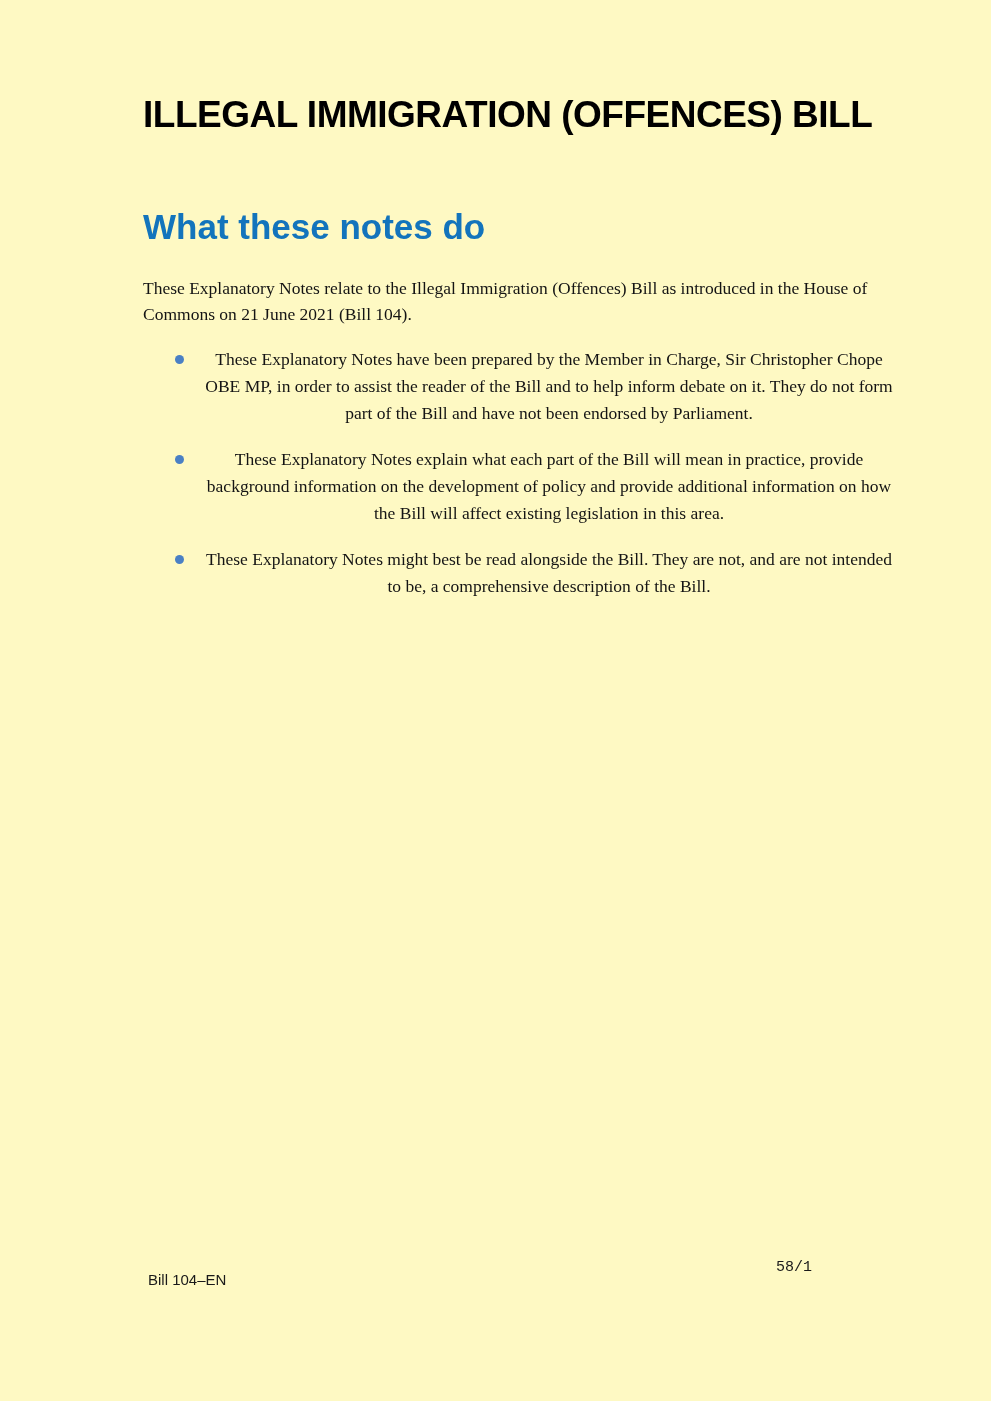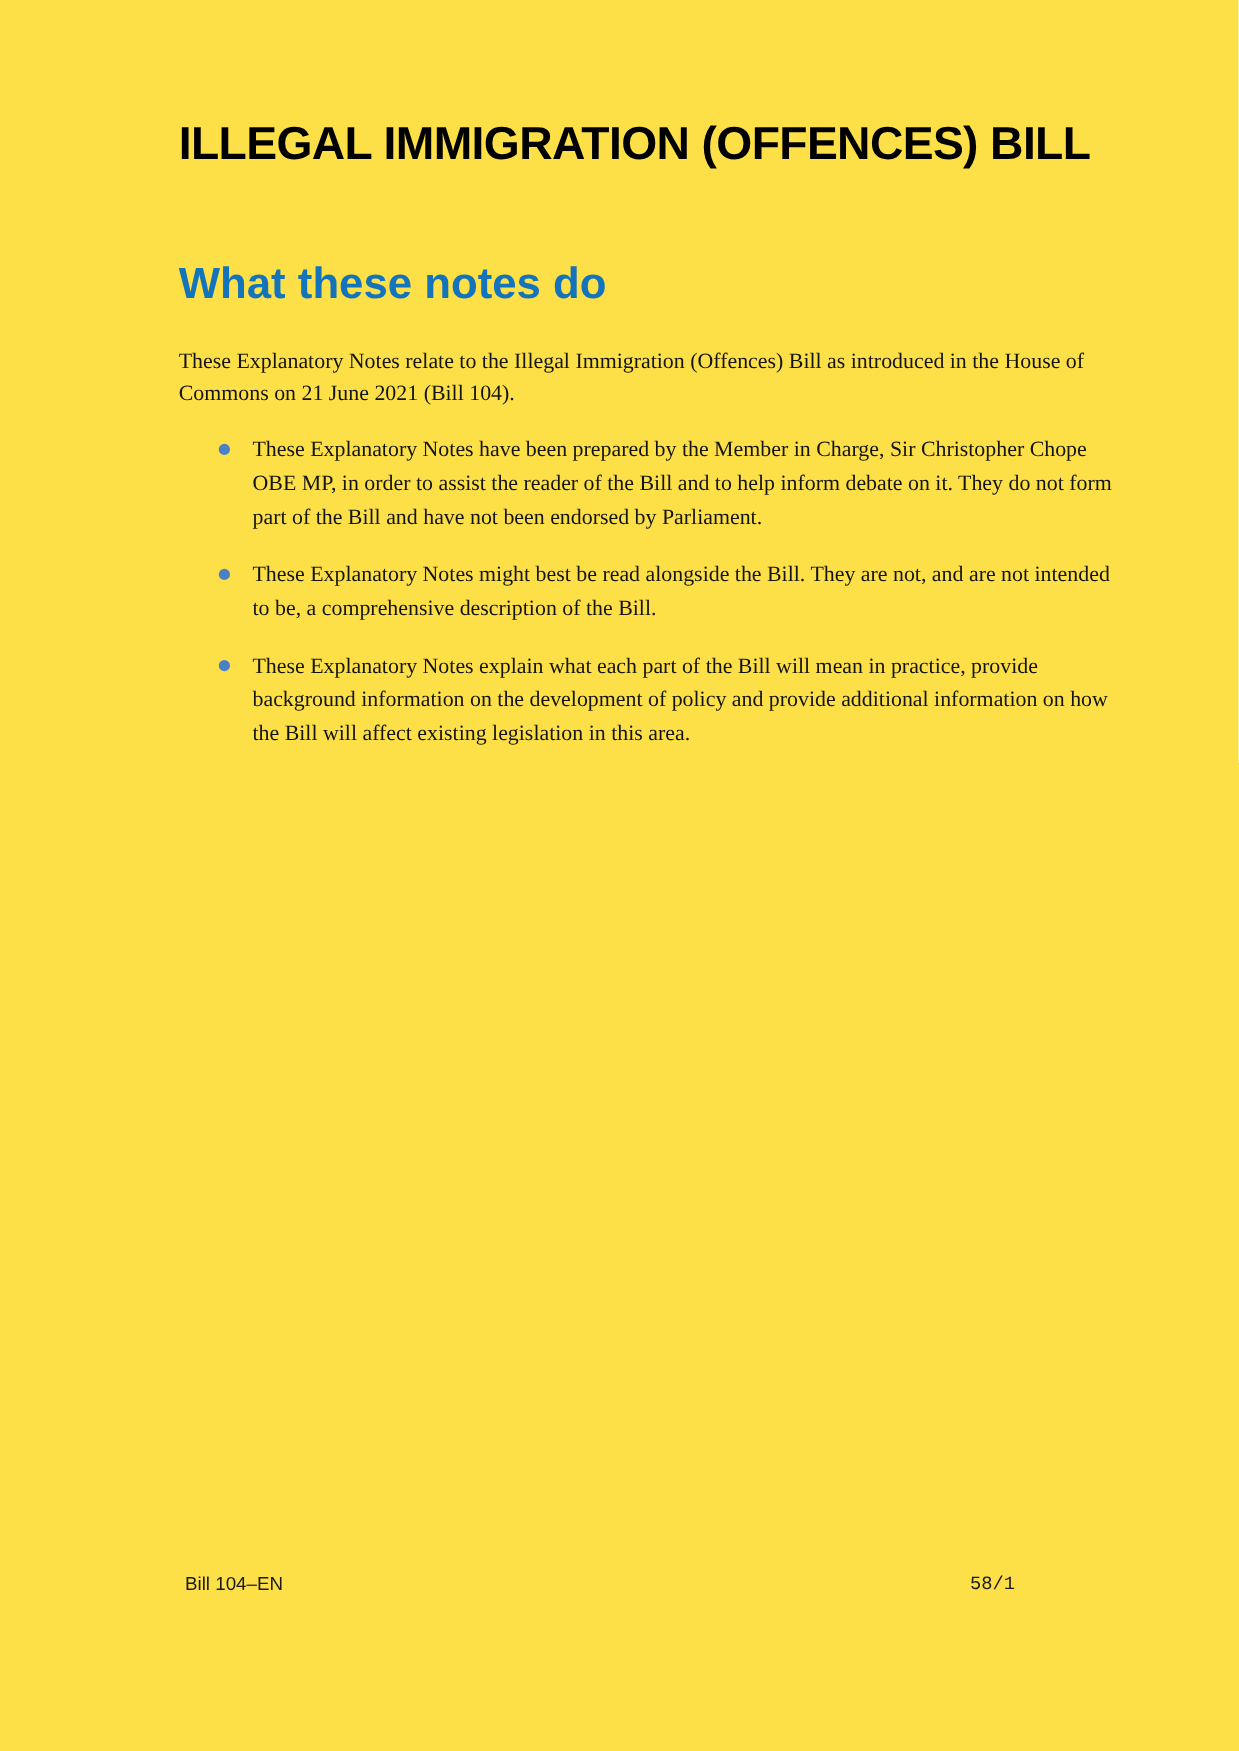--- a/index.html
+++ b/index.html
@@ -7,21 +7,21 @@
     --bullet-blue: #4a80c4;
     --text-color: #141414;
   }
   * { box-sizing: border-box; }
   html, body { margin: 0; padding: 0; background: #ffffff; }
   .page {
     position: relative;
     width: 991px;
     height: 1401px;
     margin: 0 auto;
-    background: #fde047;
+    background: #fef9c3;
     color: var(--text-color);
     font-family: "Liberation Serif", serif;
     overflow: hidden;
   }
   .content {
     padding: 96px 95px 0 143px;
   }
   .doc-title {
     margin: 0;
     font-family: "Liberation Sans", sans-serif;
@@ -58,20 +58,21 @@
   .bullets {
     list-style: none;
     margin: 7px 0 0 0;
     padding: 0;
   }
   .bullet {
     display: flex;
     align-items: flex-start;
     margin-top: 19px;
     padding-left: 32px;
+    text-align: center;
   }
   .dot {
     flex: 0 0 auto;
     width: 9px;
     height: 9px;
     border-radius: 50%;
     background: var(--bullet-blue);
     margin: 9px 18px 0 0;
   }
   .bullet-text {
@@ -81,21 +82,21 @@
   .footer {
     position: absolute;
     left: 0;
     top: 1259px;
     width: 100%;
     height: 24px;
     font-family: "Liberation Sans", sans-serif;
     font-size: 15px;
     color: #1a1a1a;
   }
-  .footer-left  { position: absolute; left: 148px; top: 0; }
+  .footer-left  { position: absolute; left: 148px; top: 12px; }
   .footer-right { position: absolute; right: 179px; top: 0; font-family: Liberation Mono, monospace; }
 </style>
 </head>
 <body>
 
 <div class="page">
   <div class="content">
 
     <h1 class="doc-title">ILLEGAL IMMIGRATION (OFFENCES) BILL</h1>
 
@@ -104,25 +105,25 @@
 
     <p class="intro">These Explanatory Notes relate to the Illegal Immigration (Offences) Bill as introduced in the House of Commons on 21 June 2021 (Bill 104).</p>
 
     <ul class="bullets">
       <li class="bullet">
         <span class="dot"></span>
         <span class="bullet-text">These Explanatory Notes have been prepared by the Member in Charge, Sir Christopher Chope OBE MP, in order to assist the reader of the Bill and to help inform debate on it. They do not form part of the Bill and have not been endorsed by Parliament.</span>
       </li>
       <li class="bullet">
         <span class="dot"></span>
-        <span class="bullet-text">These Explanatory Notes might best be read alongside the Bill. They are not, and are not intended to be, a comprehensive description of the Bill.</span>
+        <span class="bullet-text">These Explanatory Notes explain what each part of the Bill will mean in practice, provide background information on the development of policy and provide additional information on how the Bill will affect existing legislation in this area.</span>
       </li>
       <li class="bullet">
         <span class="dot"></span>
-        <span class="bullet-text">These Explanatory Notes explain what each part of the Bill will mean in practice, provide background information on the development of policy and provide additional information on how the Bill will affect existing legislation in this area.</span>
+        <span class="bullet-text">These Explanatory Notes might best be read alongside the Bill. They are not, and are not intended to be, a comprehensive description of the Bill.</span>
       </li>
     </ul>
 
   </div>
 
   <div class="footer">
     <span class="footer-left">Bill 104–EN</span>
     <span class="footer-right">58/1</span>
   </div>
 </div>

